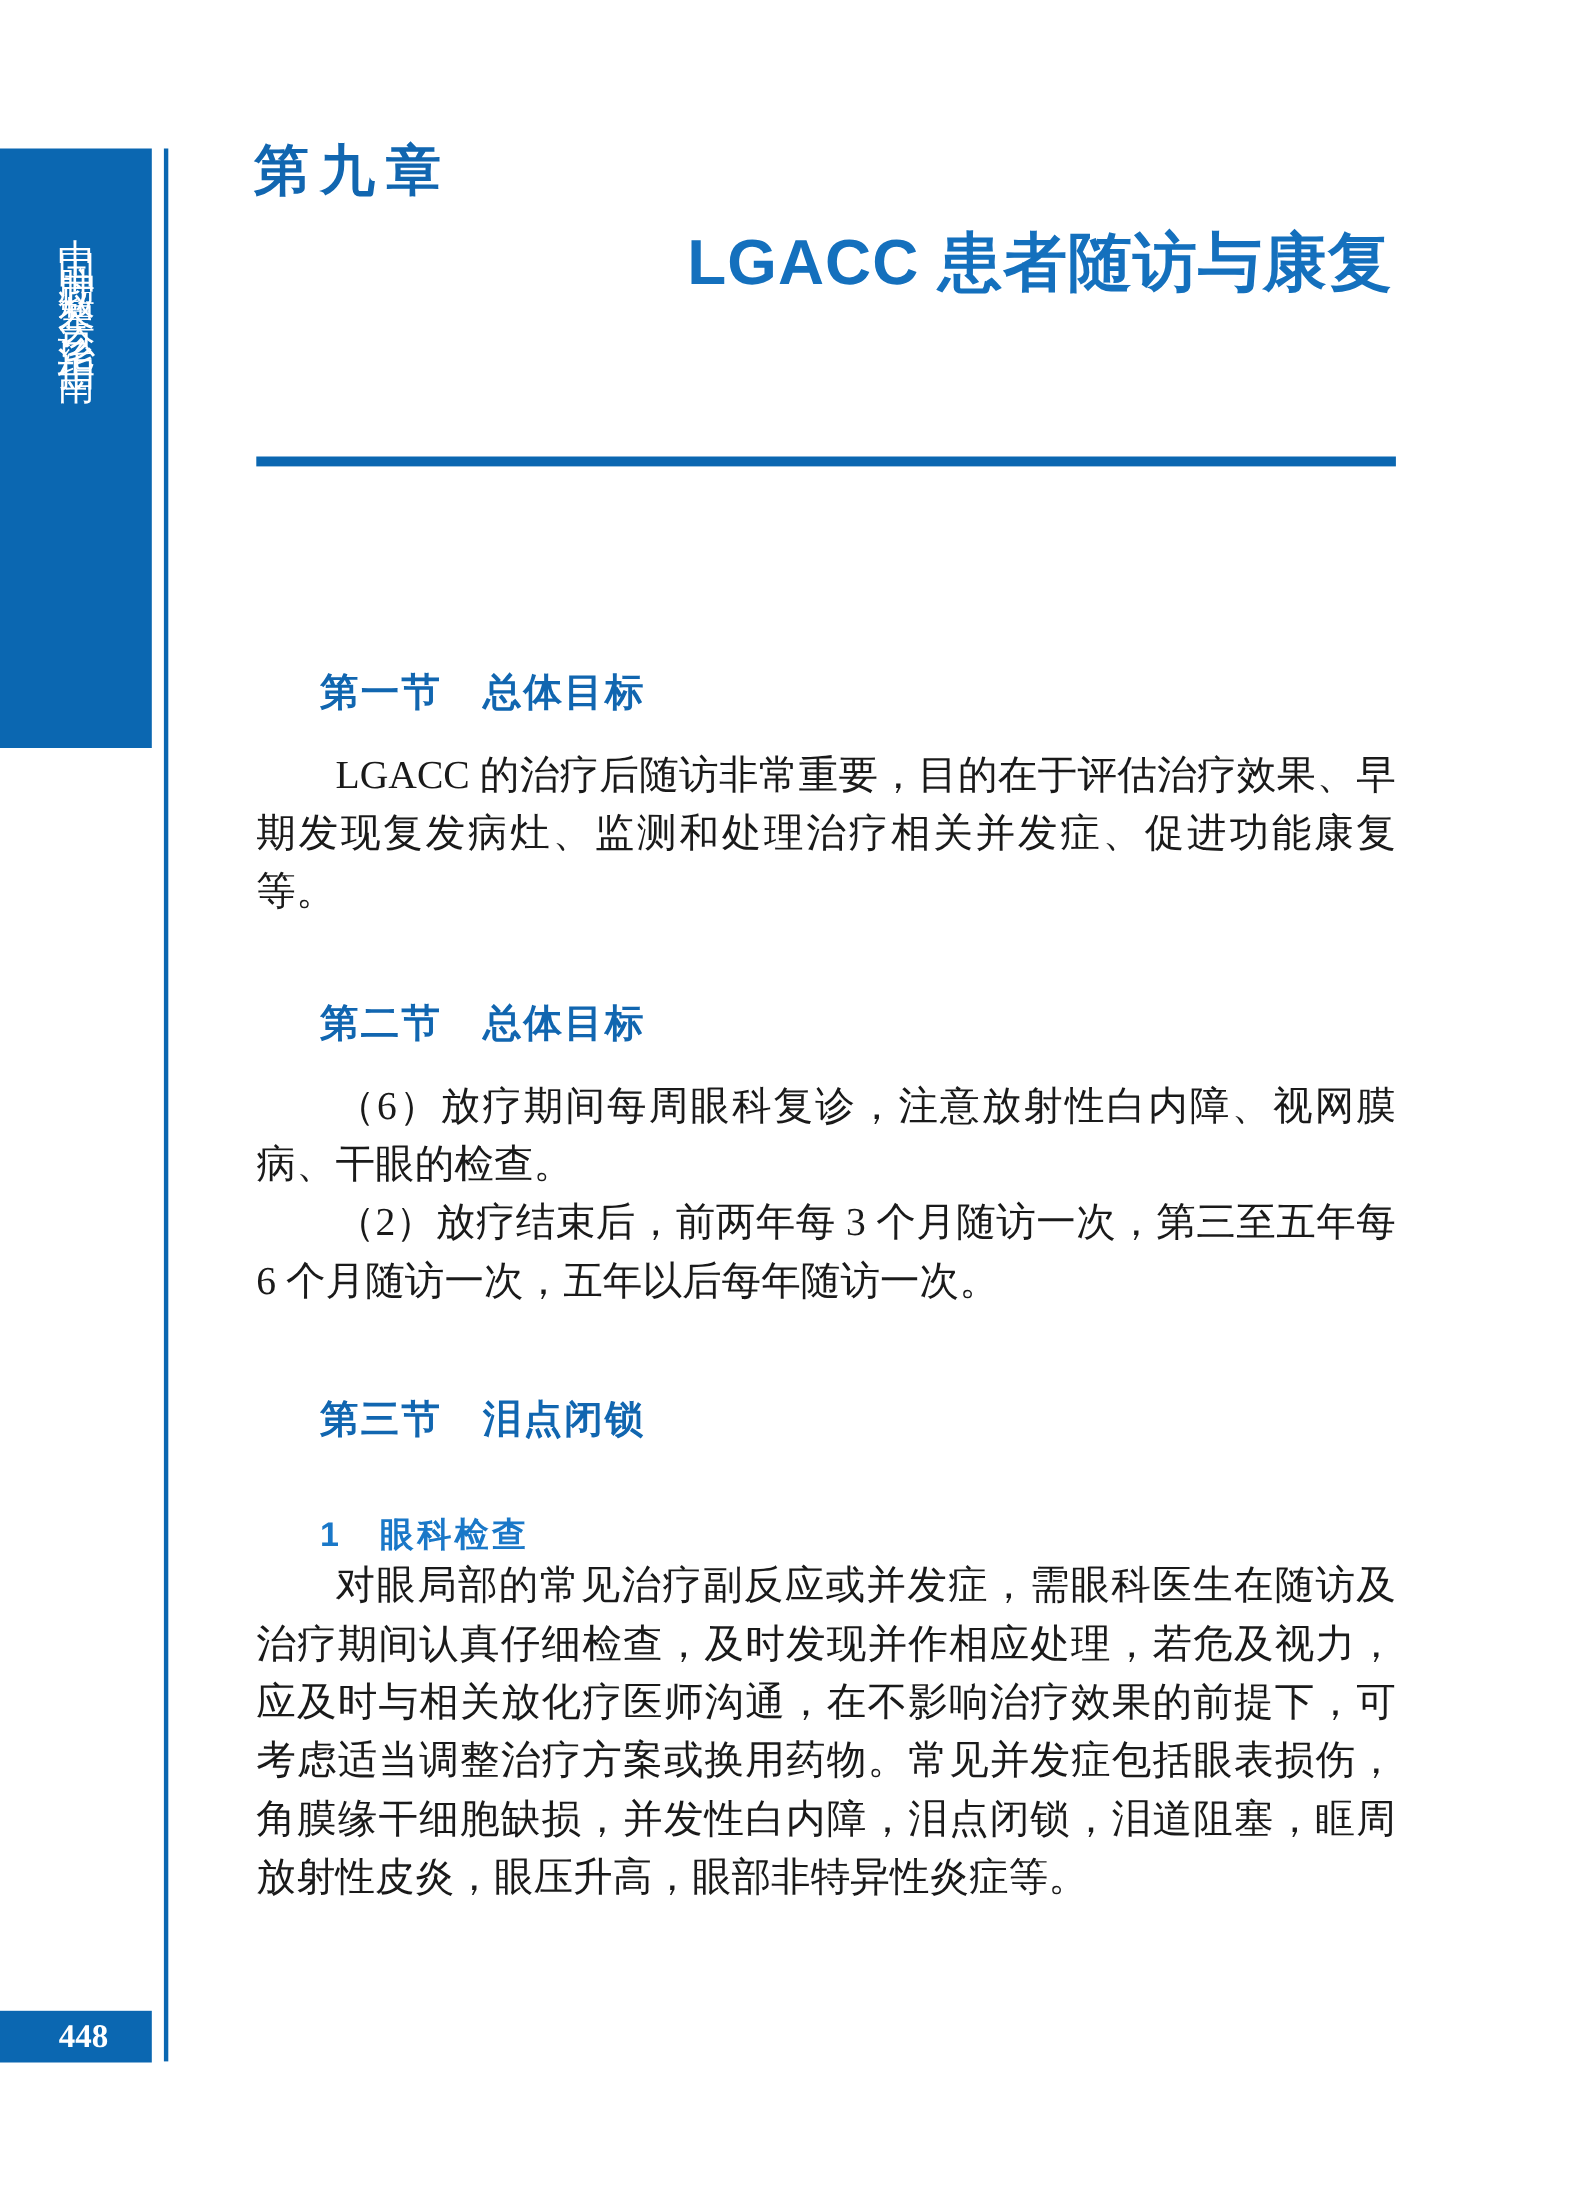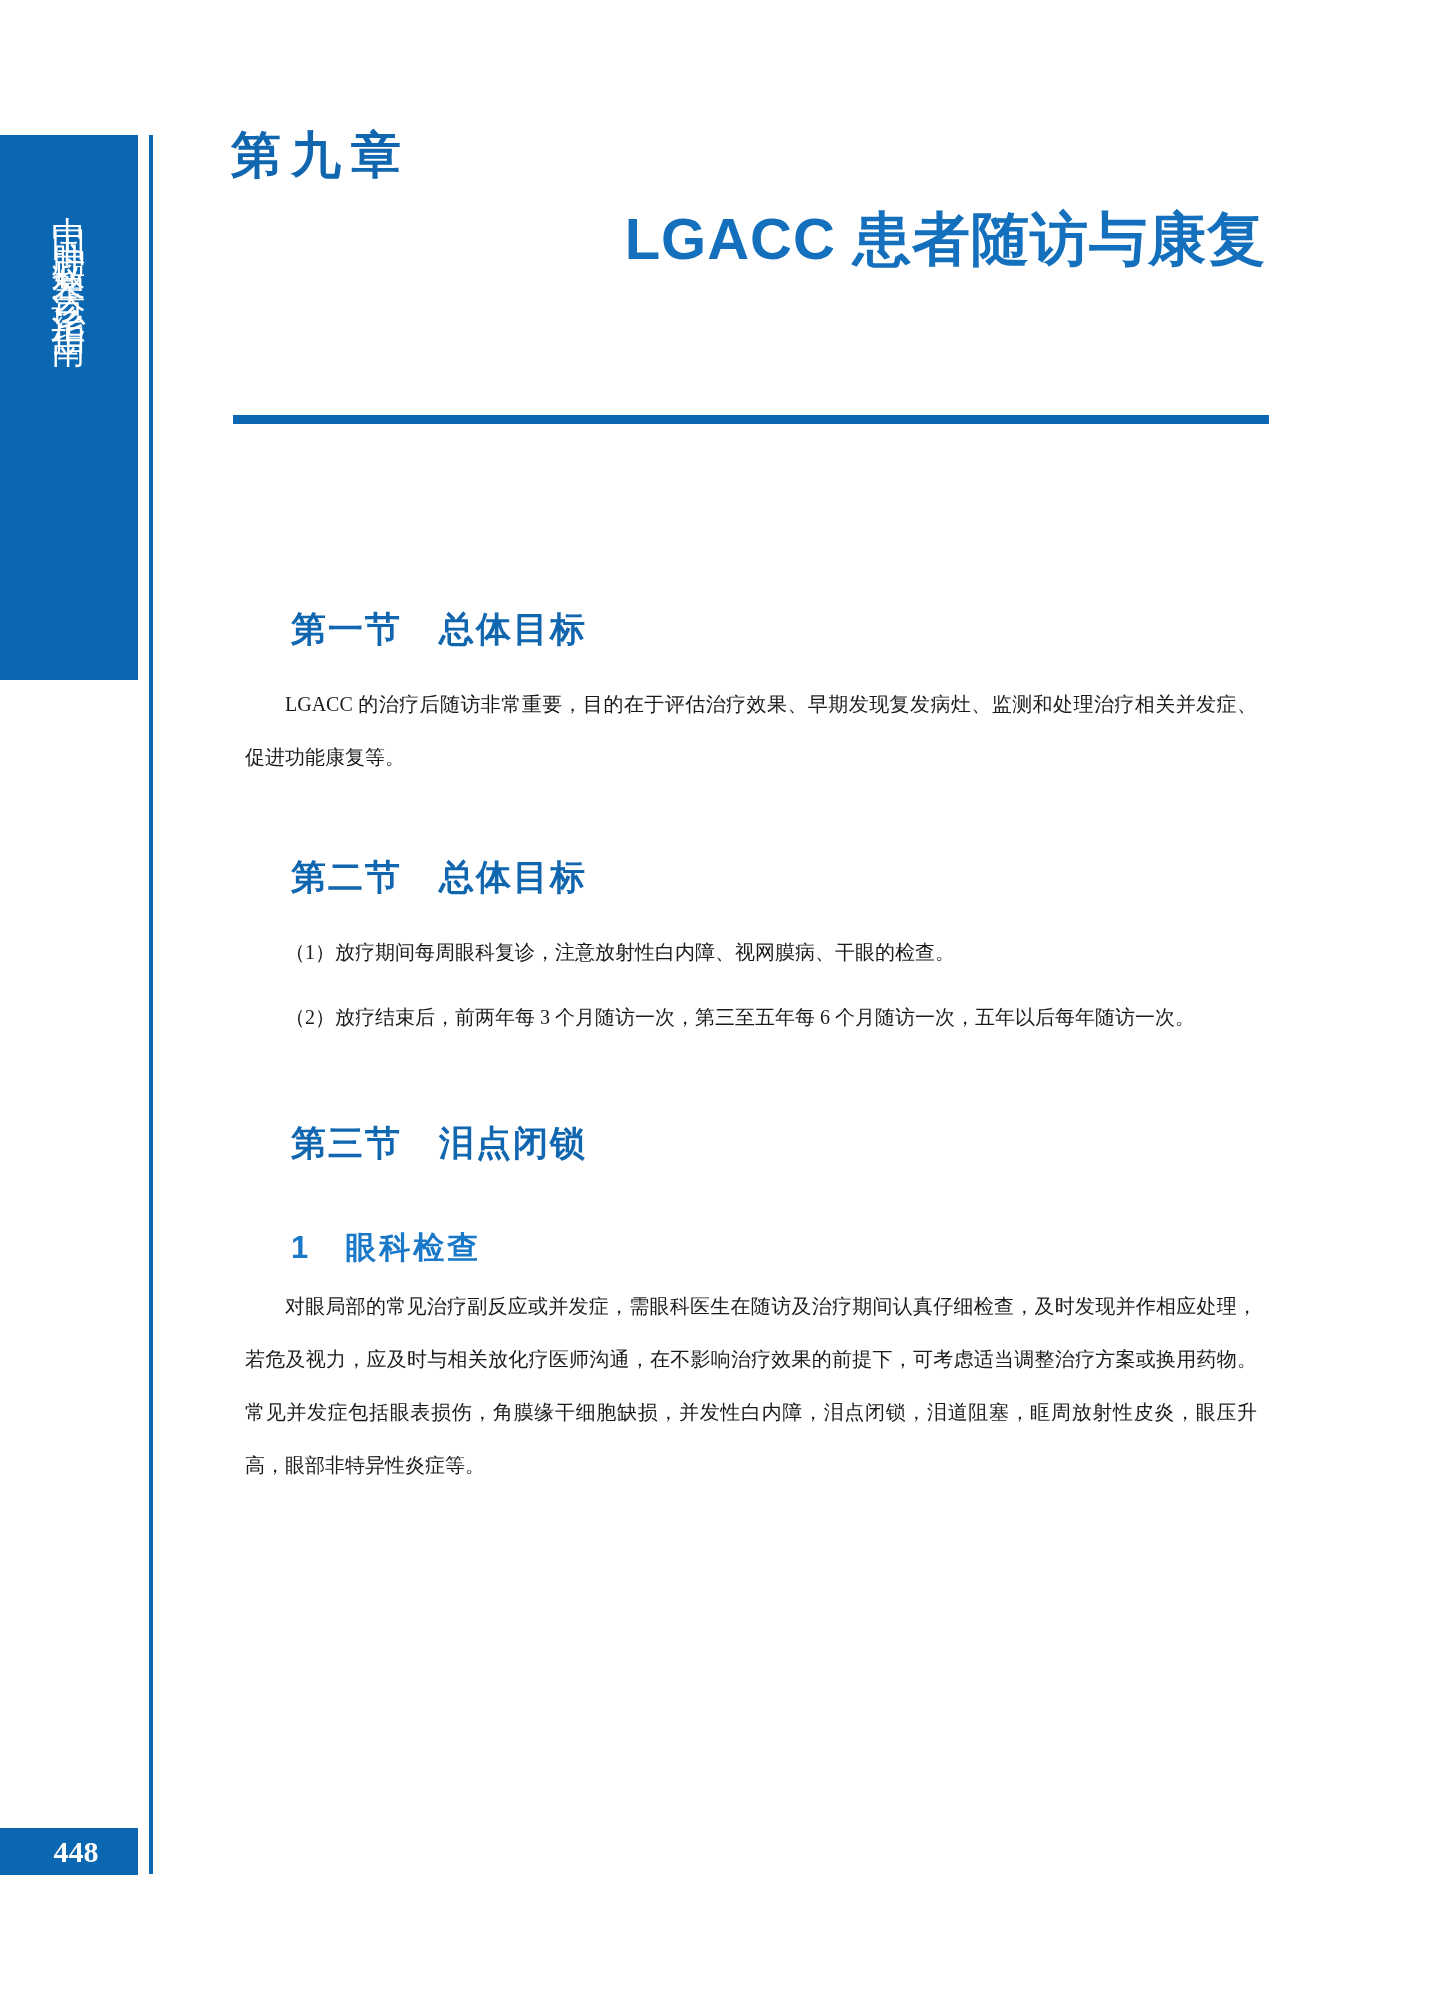--- a/index.html
+++ b/index.html
@@ -131,24 +131,24 @@
     margin-top: 62px;
     padding-left: 58px;
     color: var(--subhead-blue);
     font-family: "Liberation Sans", "DejaVu Sans", sans-serif;
     font-weight: bold;
     font-size: 31px;
     line-height: 40px;
     letter-spacing: 3px;
   }
   p.body-par {
-    margin: 12px;
+    margin: 0;
     color: var(--body-ink);
     font-family: "Liberation Serif", "DejaVu Serif", serif;
-    font-size: 20px;
+    font-size: 36px;
     line-height: 53px;
     text-align: justify;
     text-indent: 2em;
   }
   p.body-par.after-heading { margin-top: 26px; }
   p.body-par.after-subheading { margin-top: 38px; }
 </style>
 </head>
 <body>
 
@@ -169,21 +169,21 @@
   <div class="chapter-title">LGACC 患者随访与康复</div>
 
   <div class="title-rule"></div>
 
   <div class="content">
 
     <h2 class="sec-heading h2-1">第一节　总体目标</h2>
     <p class="body-par after-heading">LGACC 的治疗后随访非常重要，目的在于评估治疗效果、早期发现复发病灶、监测和处理治疗相关并发症、促进功能康复等。</p>
 
     <h2 class="sec-heading h2-2">第二节　总体目标</h2>
-    <p class="body-par after-heading">（1）放疗期间每周眼科复诊，注意放射性白内障、视网膜病、干眼的检查。</p>
+    <p class="body-par after-heading">（6）放疗期间每周眼科复诊，注意放射性白内障、视网膜病、干眼的检查。</p>
     <p class="body-par">（2）放疗结束后，前两年每 3 个月随访一次，第三至五年每 6 个月随访一次，五年以后每年随访一次。</p>
 
     <h2 class="sec-heading h2-3">第三节　泪点闭锁</h2>
 
     <h3 class="sub-heading">1　眼科检查</h3>
     <p class="body-par">对眼局部的常见治疗副反应或并发症，需眼科医生在随访及治疗期间认真仔细检查，及时发现并作相应处理，若危及视力，应及时与相关放化疗医师沟通，在不影响治疗效果的前提下，可考虑适当调整治疗方案或换用药物。常见并发症包括眼表损伤，角膜缘干细胞缺损，并发性白内障，泪点闭锁，泪道阻塞，眶周放射性皮炎，眼压升高，眼部非特异性炎症等。</p>
 
   </div>
 
 </div>

